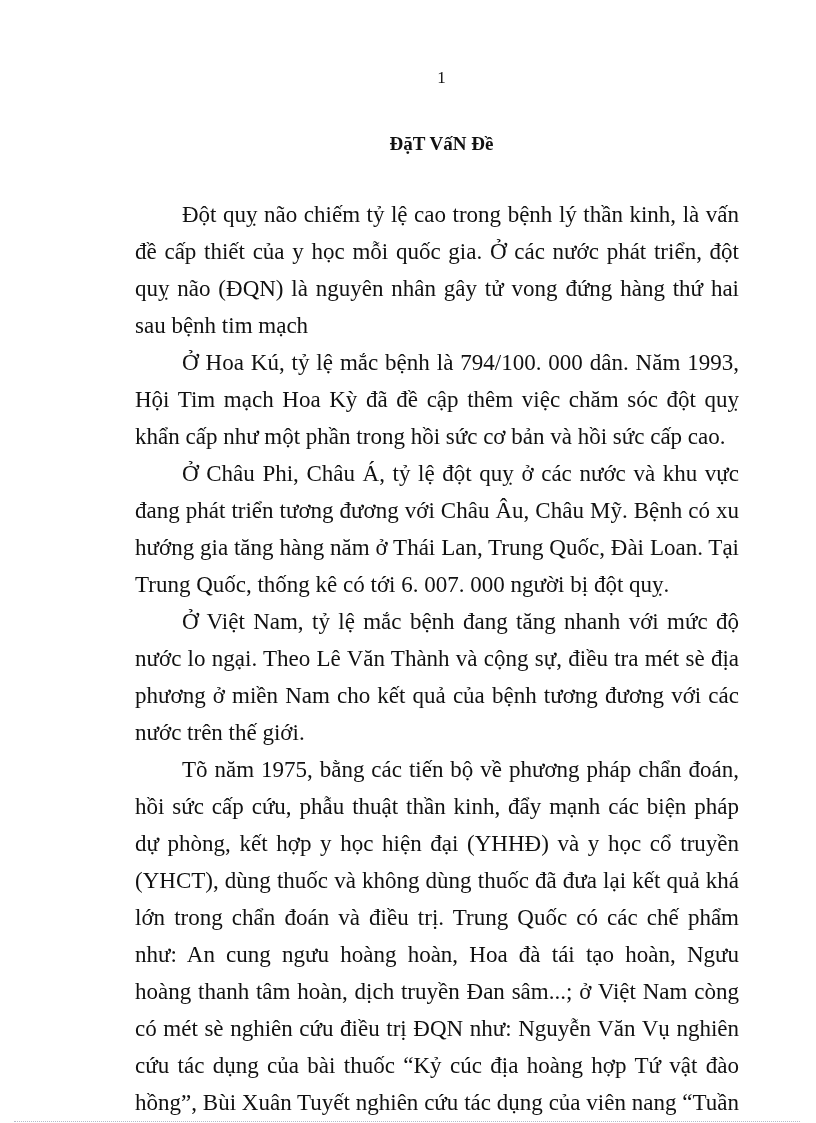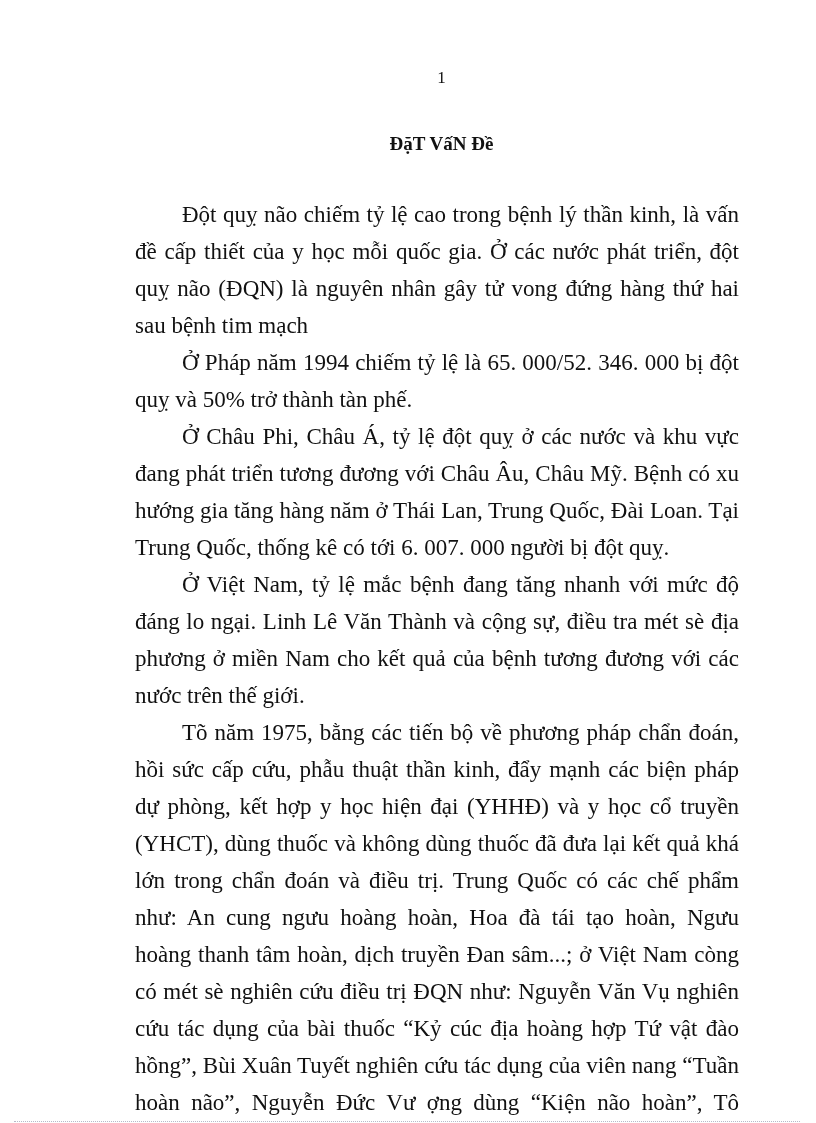--- a/index.html
+++ b/index.html
@@ -16,19 +16,19 @@
                    border-top: 1px dotted #b9b9c9; }
   </style>
 </head>
 <body>
 
 <div>
   <div class="page-number">1</div>
   <div class="title">ĐặT VấN Đề</div>
   <div class="body-text">
     <p>Đột quỵ não chiếm tỷ lệ cao trong bệnh lý thần kinh, là vấn đề cấp thiết của y học mỗi quốc gia. Ở các nước phát triển, đột quỵ não (ĐQN) là nguyên nhân gây tử vong đứng hàng thứ hai sau bệnh tim mạch</p>
-    <p>Ở Pháp năm 1994 chiếm tỷ lệ là 65. 000/52. 346. 000 bị đột quỵ và 50% trở thành tàn phế.</p>
+    <p>Ở Hoa Kú, tỷ lệ mắc bệnh là 794/100. 000 dân. Năm 1993, Hội Tim mạch Hoa Kỳ đã đề cập thêm việc chăm sóc đột quỵ khẩn cấp như một phần trong hồi sức cơ bản và hồi sức cấp cao.</p>
     <p>Ở Châu Phi, Châu Á, tỷ lệ đột quỵ ở các nước và khu vực đang phát triển tương đương với Châu Âu, Châu Mỹ. Bệnh có xu hướng gia tăng hàng năm ở Thái Lan, Trung Quốc, Đài Loan. Tại Trung Quốc, thống kê có tới 6. 007. 000 người bị đột quỵ.</p>
-    <p>Ở Việt Nam, tỷ lệ mắc bệnh đang tăng nhanh với mức độ đáng lo ngại. Linh Lê Văn Thành và cộng sự, điều tra mét sè địa phương ở miền Nam cho kết quả của bệnh tương đương với các nước trên thế giới.</p>
+    <p>Ở Việt Nam, tỷ lệ mắc bệnh đang tăng nhanh với mức độ nước lo ngại. Theo Lê Văn Thành và cộng sự, điều tra mét sè địa phương ở miền Nam cho kết quả của bệnh tương đương với các nước trên thế giới.</p>
     <p>Tõ năm 1975, bằng các tiến bộ về phương pháp chẩn đoán, hồi sức cấp cứu, phẫu thuật thần kinh, đẩy mạnh các biện pháp dự phòng, kết hợp y học hiện đại (YHHĐ) và y học cổ truyền (YHCT), dùng thuốc và không dùng thuốc đã đưa lại kết quả khá lớn trong chẩn đoán và điều trị. Trung Quốc có các chế phẩm như: An cung ngưu hoàng hoàn, Hoa đà tái tạo hoàn, Ngưu hoàng thanh tâm hoàn, dịch truyền Đan sâm...; ở Việt Nam còng có mét sè nghiên cứu điều trị ĐQN như: Nguyễn Văn Vụ nghiên cứu tác dụng của bài thuốc “Kỷ cúc địa hoàng hợp Tứ vật đào hồng”, Bùi Xuân Tuyết nghiên cứu tác dụng của viên nang “Tuần hoàn não”, Nguyễn Đức Vư   ợng dùng “Kiện não hoàn”, Tô Hoàng Linh dùng “Phục não”... những nghiên cứu này đã thu</p>
   </div>
   <div class="footer-rule"></div>
 </div>
 
 </body></html>

